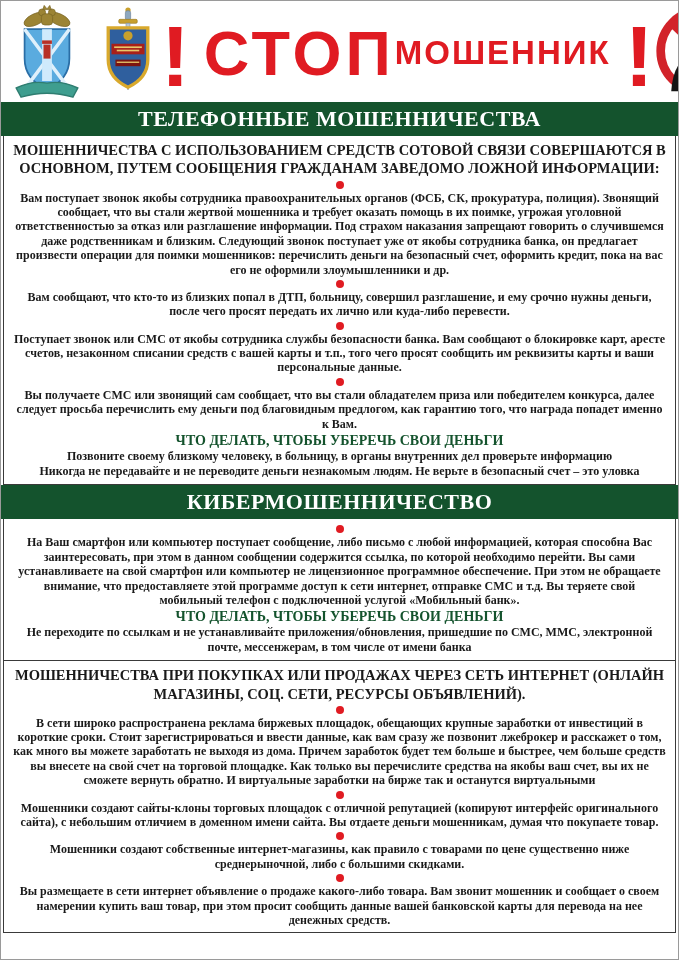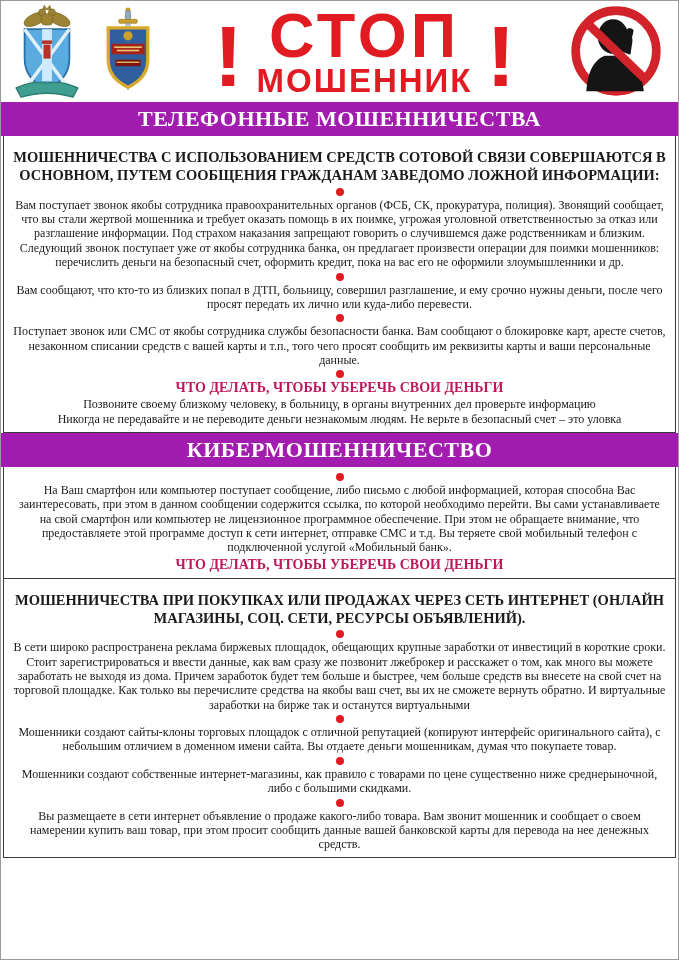--- a/index.html
+++ b/index.html
@@ -9,34 +9,34 @@
     font-family:"Liberation Serif", serif;color:#1a1a1a;overflow:hidden;
   }
   
   .header{display:flex;align-items:center;justify-content:space-between;
     padding:5px 14px 2px 10px;height:101px;box-sizing:border-box;}
   .emblems{display:flex;gap:12px;align-items:flex-start;}
   .emblems svg{display:block;}
   .title-wrap{display:flex;align-items:center;gap:14px;
     font-family:"Liberation Sans", sans-serif;font-weight:800;color:#e01b22;}
   .excl{font-size:86px;line-height:.85;transform:translateY(4px);}
-  .title-lines{display:flex;flex-direction:column;align-items:center;}
+  .title-lines{display:flex;align-items:center;}
   .title-stop{font-size:63px;line-height:.9;letter-spacing:4px;}
   .title-scammer{font-size:33px;line-height:1.05;letter-spacing:2px;text-align:right;}
   
-  .banner{background:#a21caf;color:#fff;text-align:center;font-weight:700;
+  .banner{background:#14532d;color:#fff;text-align:center;font-weight:700;
     font-size:22px;line-height:1.15;padding:4px 0 5px;letter-spacing:.5px;}
   
   .section{border:1px solid #3a3a3a;border-top:none;margin:0 2px;
     padding:3px 8px 5px;text-align:center;}
-  .sec-heading{font-weight:700;font-size:14.5px;line-height:1.25;margin:9px auto 0;max-width:655px;}
+  .sec-heading{font-weight:700;font-size:14.5px;line-height:1.25;margin:2px auto 0;max-width:655px;}
   .bullet-dot{width:8px;height:8px;background:#e01b22;border-radius:50%;margin:3px auto 2px;}
-  .para{font-weight:400;font-size:12px;line-height:1.2;margin:0 auto;max-width:660px;}
-  .advice-title{color:#be185d;font-weight:700;font-size:14px;line-height:1.15;margin-top:2px;}
-  .advice{font-weight:400;font-size:12px;line-height:1.25;margin:0 auto;max-width:660px;}
+  .para{font-weight:700;font-size:12px;line-height:1.2;margin:0 auto;max-width:660px;}
+  .advice-title{color:#14532d;font-weight:700;font-size:14px;line-height:1.15;margin-top:2px;}
+  .advice{font-weight:700;font-size:12px;line-height:1.25;margin:0 auto;max-width:660px;}
 </style>
 </head>
 <body>
 
 <div class="page">
 
   <div class="header">
     <div class="emblems">
       <span>
         <svg width="72" height="98" viewBox="0 0 100 140">
@@ -102,34 +102,36 @@
     <div class="bullet-dot"></div>
     <div class="para">Вам поступает звонок якобы сотрудника правоохранительных органов (ФСБ, СК, прокуратура, полиция). Звонящий сообщает, что вы стали жертвой мошенника и требует оказать помощь в их поимке, угрожая уголовной ответственностью за отказ или разглашение информации. Под страхом наказания запрещают говорить о случившемся даже родственникам и близким. Следующий звонок поступает уже от якобы сотрудника банка, он предлагает произвести операции для поимки мошенников: перечислить деньги на безопасный счет, оформить кредит, пока на вас его не оформили злоумышленники и др.</div>
 
     <div class="bullet-dot"></div>
     <div class="para">Вам сообщают, что кто-то из близких попал в ДТП, больницу, совершил разглашение, и ему срочно нужны деньги, после чего просят передать их лично или куда-либо перевести.</div>
 
     <div class="bullet-dot"></div>
     <div class="para">Поступает звонок или СМС от якобы сотрудника службы безопасности банка. Вам сообщают о блокировке карт, аресте счетов, незаконном списании средств с вашей карты и т.п.,  того чего просят сообщить им реквизиты карты и ваши персональные данные.</div>
 
     <div class="bullet-dot"></div>
+    <div class="para">Вы получаете СМС или звонящий сам сообщает, что вы стали обладателем приза или победителем конкурса, далее следует просьба перечислить ему деньги под благовидным предлогом, как гарантию того, что награда попадет именно к Вам.</div>
 
     <div class="advice-title">ЧТО ДЕЛАТЬ, ЧТОБЫ УБЕРЕЧЬ СВОИ ДЕНЬГИ</div>
     <div class="advice">Позвоните своему близкому человеку, в больницу, в органы внутренних дел проверьте информацию</div>
     <div class="advice">Никогда не передавайте и не переводите деньги незнакомым людям. Не верьте в безопасный счет – это уловка</div>
   </div>
 
   <div class="banner">КИБЕРМОШЕННИЧЕСТВО</div>
 
   <div class="section">
 
     <div class="bullet-dot"></div>
     <div class="para">На Ваш смартфон или компьютер поступает сообщение, либо письмо с любой информацией, которая способна Вас заинтересовать, при этом в данном сообщении содержится ссылка, по которой необходимо перейти. Вы сами устанавливаете на свой смартфон или компьютер не лицензионное программное обеспечение. При этом не обращаете внимание, что предоставляете этой программе доступ к сети интернет, отправке СМС и т.д. Вы теряете свой мобильный телефон с подключенной услугой «Мобильный банк».</div>
 
     <div class="advice-title">ЧТО ДЕЛАТЬ, ЧТОБЫ УБЕРЕЧЬ СВОИ ДЕНЬГИ</div>
+    <div class="advice">Не переходите по ссылкам и не устанавливайте приложения/обновления, пришедшие по СМС, ММС, электронной почте, мессенжерам, в том числе от имени банка</div>
   </div>
 
 
   <div class="section">
     <div class="sec-heading">МОШЕННИЧЕСТВА ПРИ ПОКУПКАХ ИЛИ ПРОДАЖАХ ЧЕРЕЗ СЕТЬ ИНТЕРНЕТ (ОНЛАЙН МАГАЗИНЫ, СОЦ. СЕТИ, РЕСУРСЫ ОБЪЯВЛЕНИЙ).</div>
 
     <div class="bullet-dot"></div>
     <div class="para">В сети широко распространена реклама биржевых площадок, обещающих крупные заработки от инвестиций в короткие сроки. Стоит зарегистрироваться и ввести данные, как вам сразу же позвонит лжеброкер и расскажет о том, как много вы можете заработать не выходя из дома. Причем заработок будет тем больше и быстрее, чем больше средств вы внесете на свой счет на торговой площадке. Как только вы перечислите средства на якобы ваш счет, вы их не сможете вернуть обратно. И виртуальные заработки на бирже так и останутся виртуальными</div>
 
     <div class="bullet-dot"></div>

